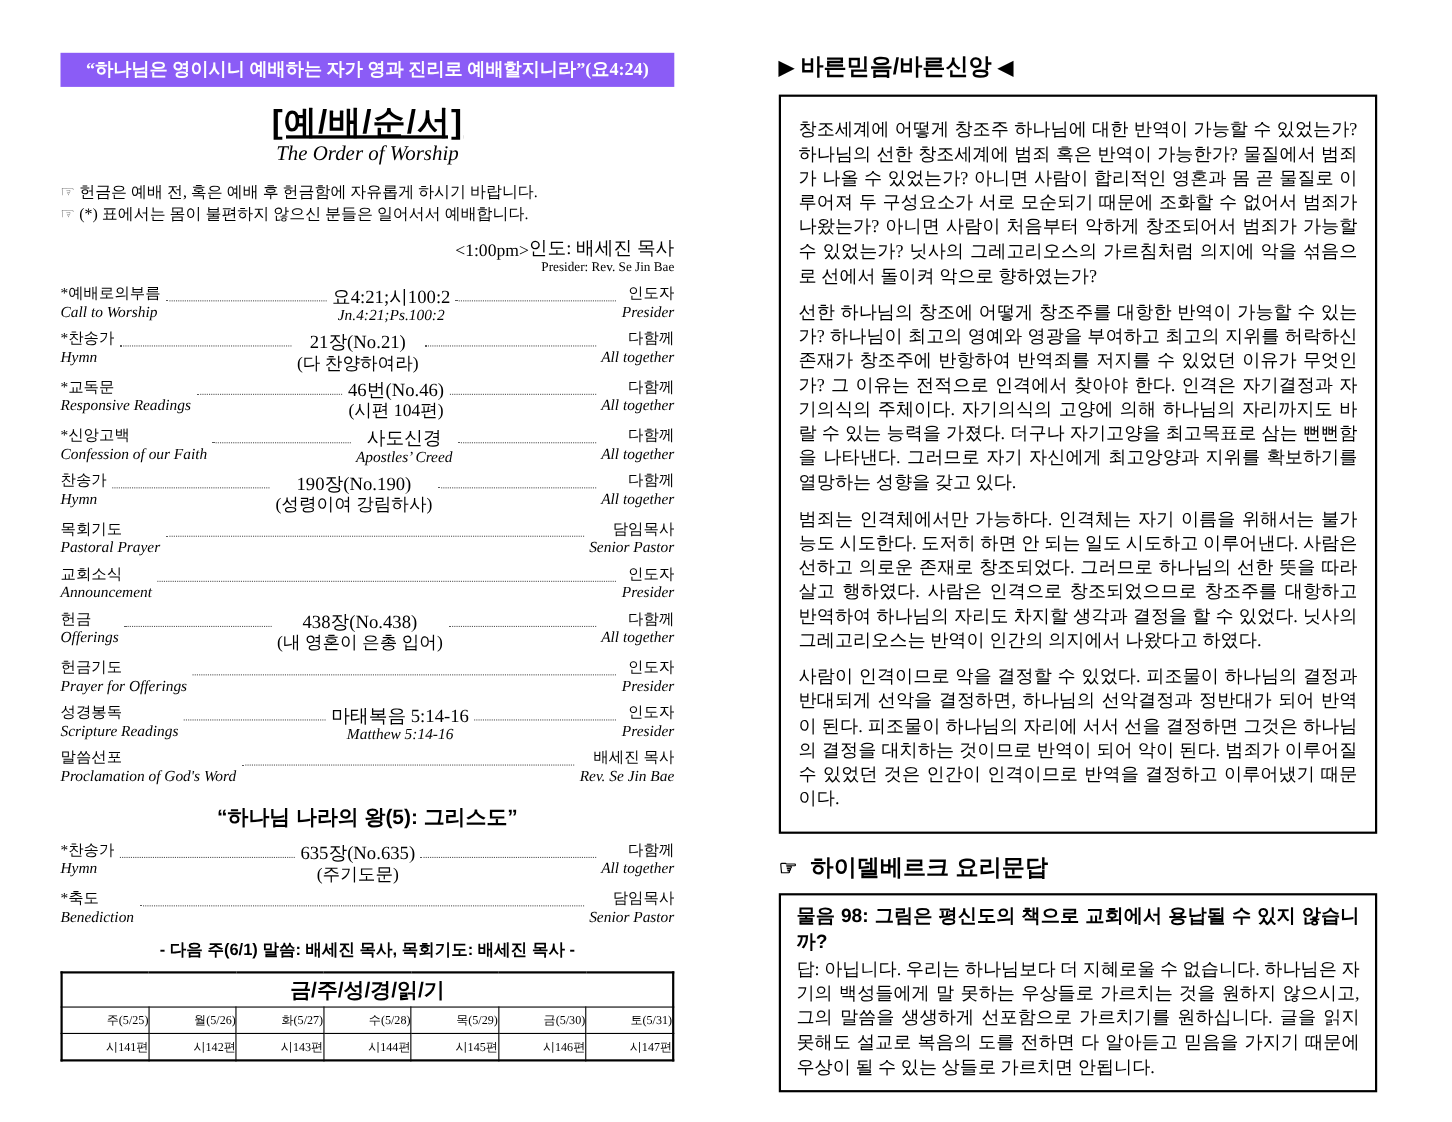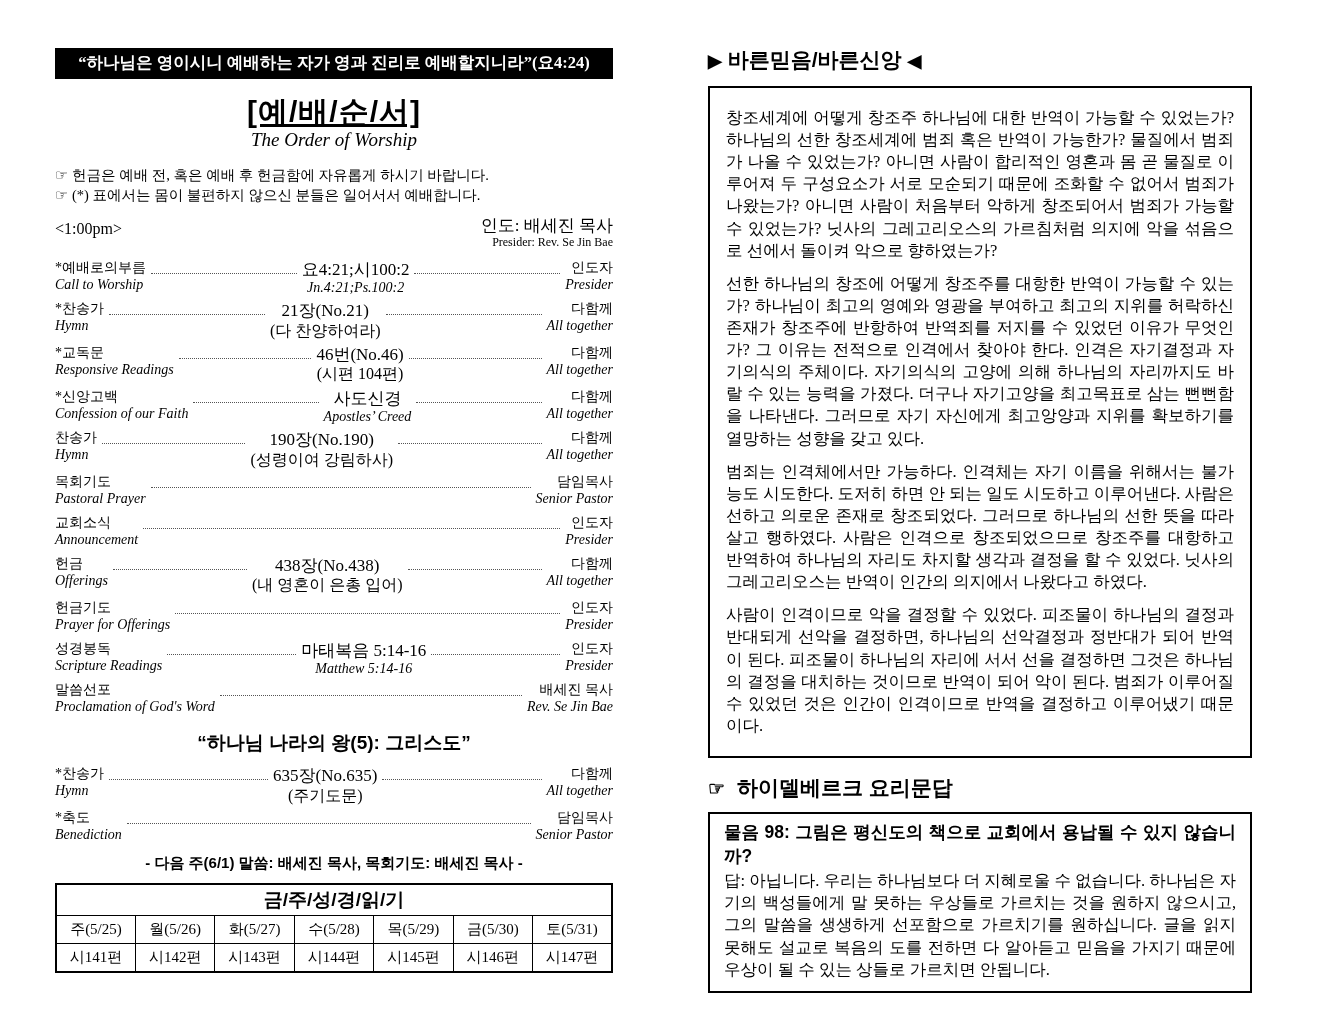--- a/index.html
+++ b/index.html
@@ -1,26 +1,26 @@
 <!DOCTYPE html>
 <html><head>
 <meta charset="utf-8">
 <style>
   html,body{margin:0;padding:0;background:#ffffff;}
   body{width:1320px;height:1020px;position:relative;font-family:"Liberation Serif",serif;color:#000;overflow:hidden;}
 
   
   .left-col{position:absolute;left:55px;top:48px;width:558px;}
-  .banner{background:#000000;color:#fff;text-align:center;font-weight:bold;font-size:16.5px;padding:4px 0 5px;}
+  .banner{background:#8b5cf6;color:#fff;text-align:center;font-weight:bold;font-size:16.5px;padding:4px 0 5px;}
   .main-title{text-align:center;font-family:"Liberation Sans",sans-serif;font-weight:bold;font-size:30px;margin-top:16px;letter-spacing:1px;line-height:1.1;text-decoration:underline;}
   .main-subtitle{text-align:center;font-style:italic;font-size:19px;margin-top:1px;}
   .notes{margin-top:14px;font-size:14.5px;line-height:1.4;}
   .note-line{display:block;}
   .note-icon{margin-right:4px;}
-  .time-row{display:flex;justify-content:space-between;margin-top:10px;align-items:flex-start;}
+  .time-row{display:flex;justify-content:flex-end;margin-top:10px;align-items:flex-start;}
   .time{font-size:16px;padding-top:4px;}
   .presider-block{text-align:right;}
   .presider-ko{display:block;font-size:17px;line-height:1.2;}
   .presider-en{display:block;font-size:12px;line-height:1.15;}
 
   .o-rows{margin-top:10px;}
   .o-row{display:flex;align-items:flex-start;min-height:36px;margin-bottom:5px;}
   .o-main{flex:none;max-width:230px;}
   .o-ko{font-size:14px;line-height:1.2;display:block;white-space:nowrap;}
   .o-en{font-size:14px;font-style:italic;line-height:1.15;display:block;white-space:nowrap;}
@@ -30,21 +30,21 @@
   .o-c2{font-size:16px;line-height:1.15;display:block;white-space:nowrap;}
   .o-c2i{font-size:14px;font-style:italic;line-height:1.15;display:block;white-space:nowrap;}
   .o-role{flex:none;text-align:right;}
 
   .sermon-title{text-align:center;font-family:"Liberation Sans",sans-serif;font-weight:bold;font-size:19px;margin:12px 0 10px;}
   .next-week{text-align:center;font-family:"Liberation Sans",sans-serif;font-weight:bold;font-size:15px;margin:8px 0 10px;}
 
   table.scripture{width:100%;border-collapse:collapse;border:2px solid #000;table-layout:fixed;}
   .scripture th,.scripture td{border:1px solid #000;text-align:center;}
   .scripture .t-title{font-family:"Liberation Sans",sans-serif;font-weight:bold;font-size:19px;padding:2px 0;}
-  .scripture td{font-size:15px;padding:4px 0;}
+  .scripture td{font-size:11px;padding:4px 0;text-align:right;}
 
   
   .right-col{position:absolute;left:708px;top:46px;width:544px;}
   .rc-header{font-family:"Liberation Sans",sans-serif;font-weight:bold;font-size:21px;}
   .rc-header .arrow{font-size:18px;}
   .box1{border:2px solid #000;margin-top:12px;padding:8px 16px 8px;}
   .box-title{font-family:"Liberation Sans",sans-serif;font-weight:bold;font-size:18px;margin:4px 0 0;}
   .box1 p{font-size:16.5px;line-height:1.34;text-align:justify;margin:11px 0;}
   .rc-header2{margin-top:16px;font-family:"Liberation Sans",sans-serif;font-weight:bold;font-size:21px;}
   .rc-header2 .hand{font-size:19px;margin-right:6px;}

